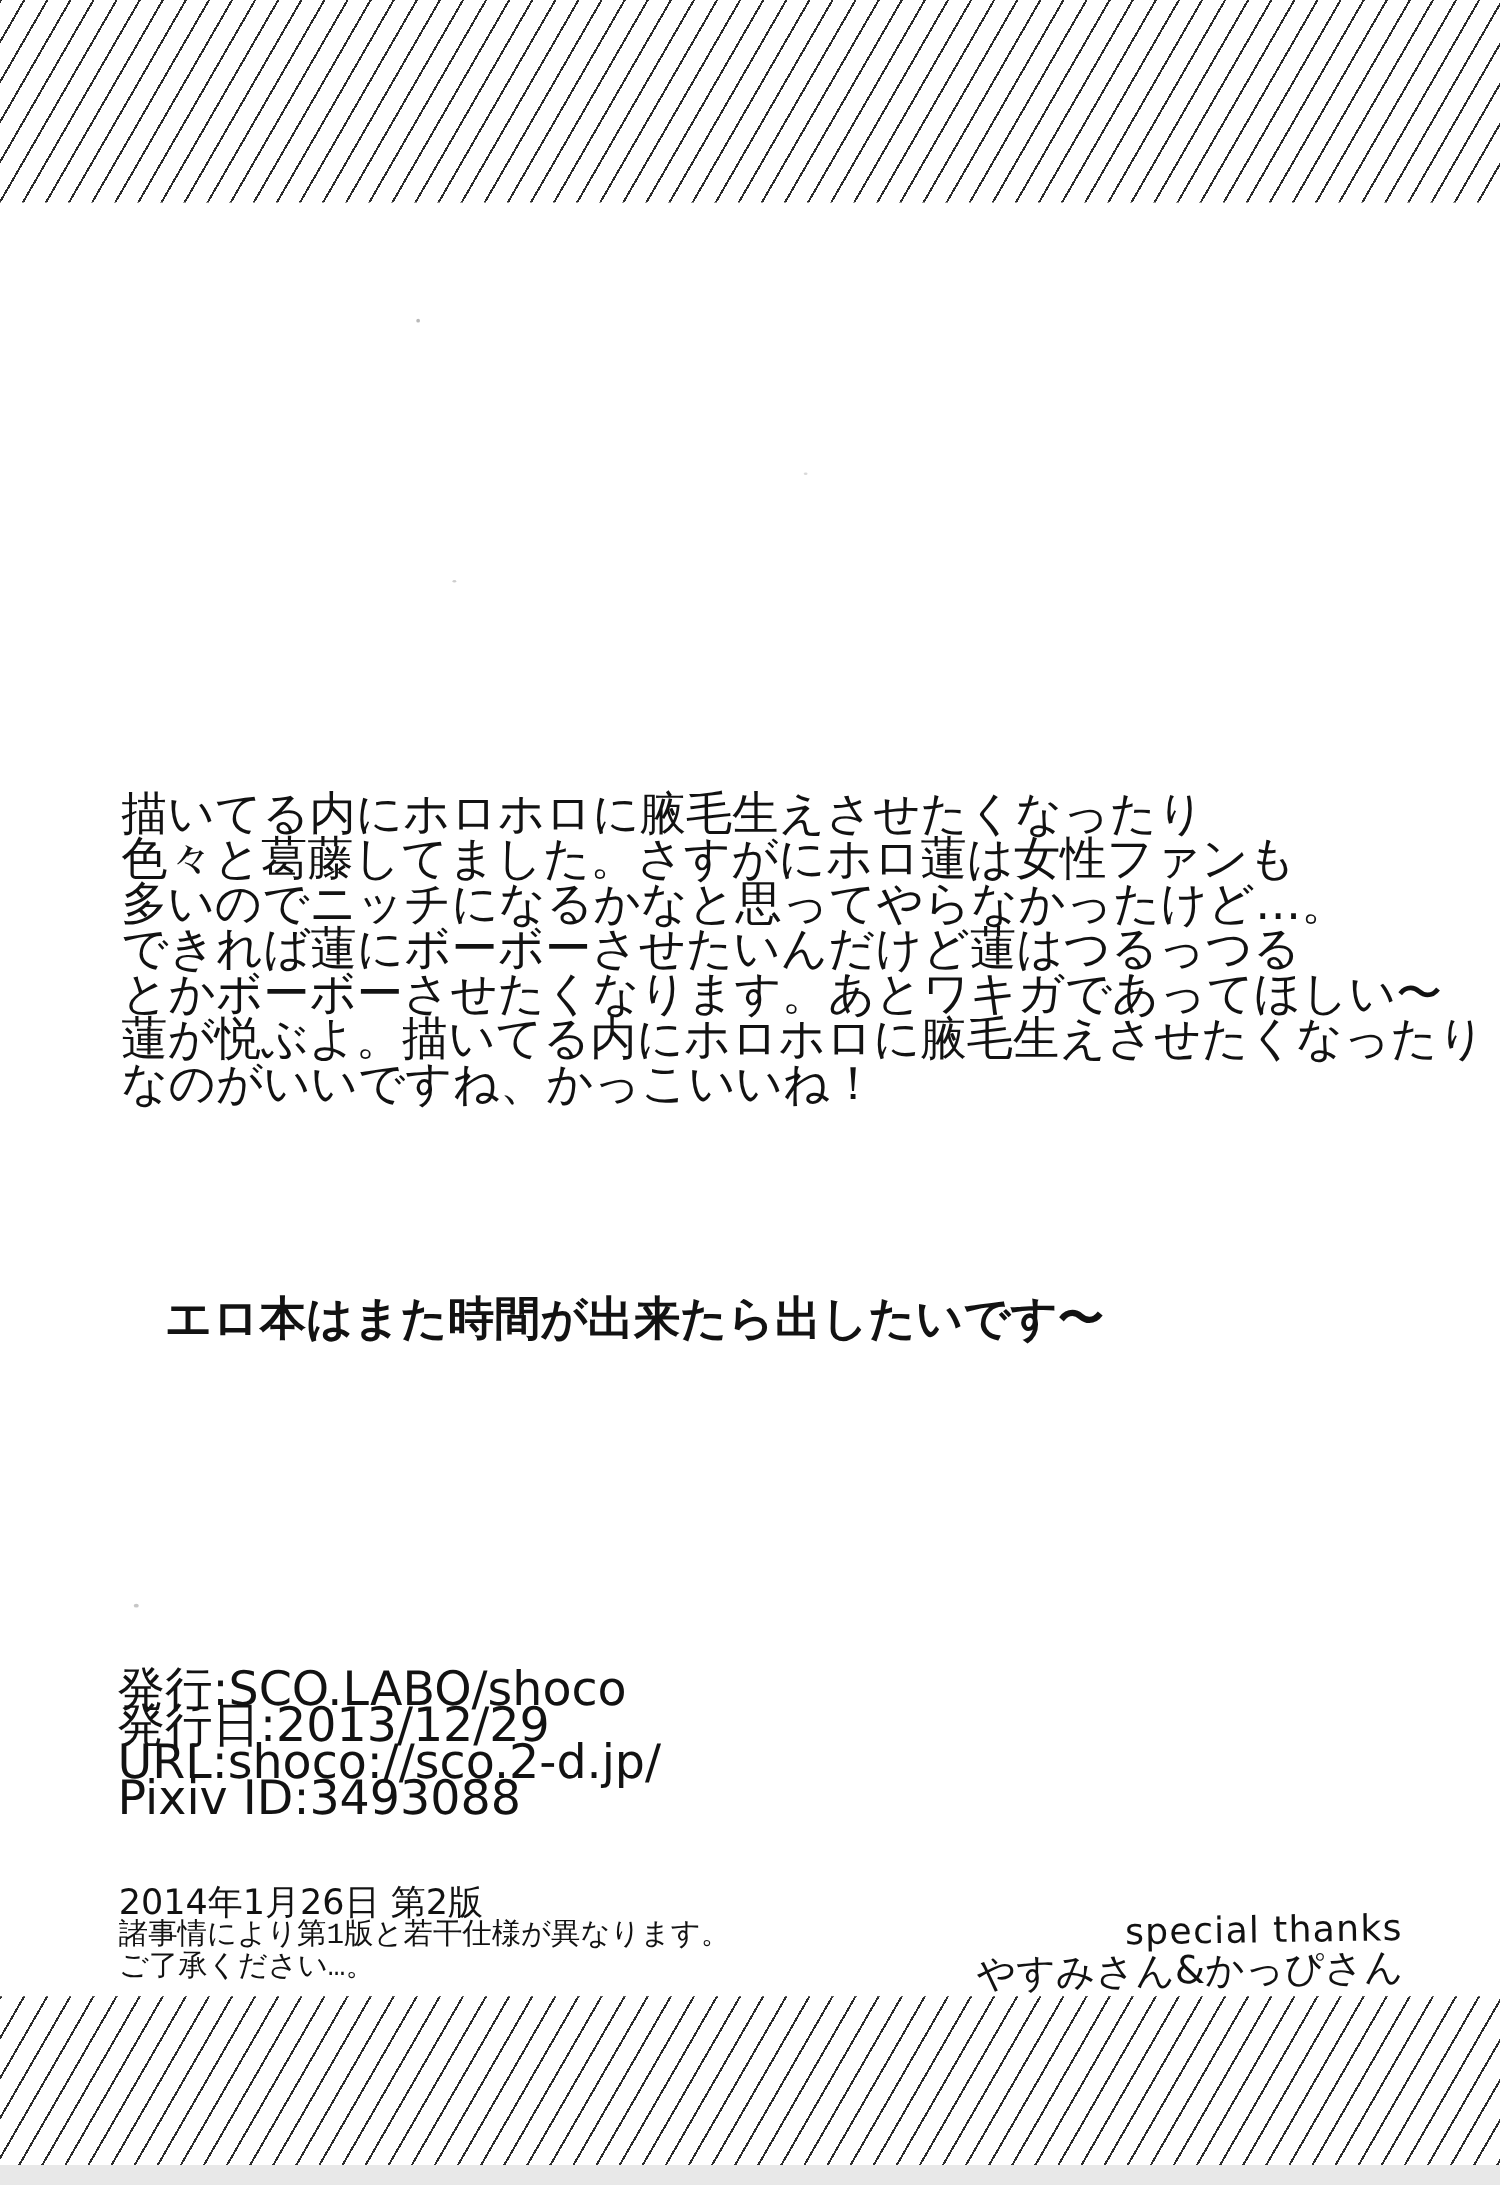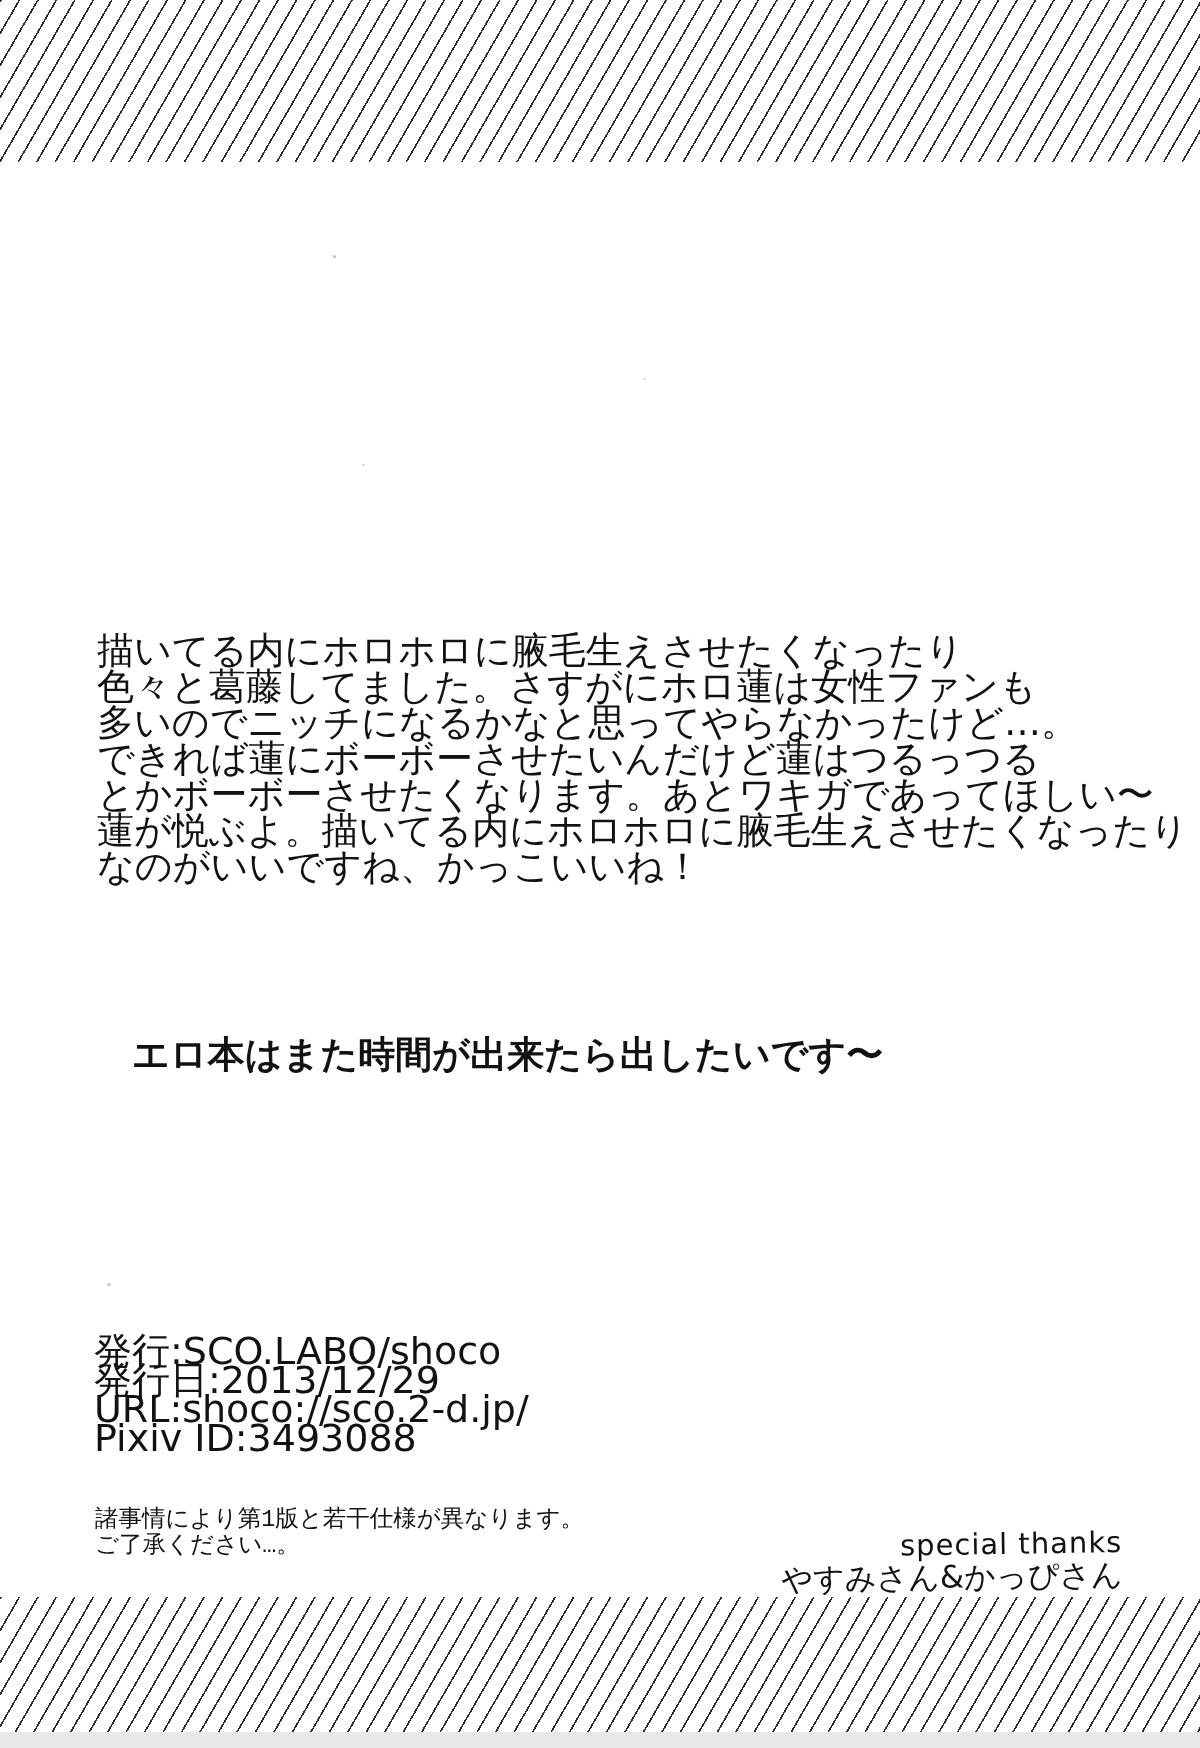--- a/index.html
+++ b/index.html
@@ -123,20 +123,21 @@
   <div class="closing">エロ本はまた時間が出来たら出したいです〜</div>
 
   <div class="colophon">
     <div class="cline">発行:SCO.LABO/shoco</div>
     <div class="cline">発行日:2013/12/29</div>
     <div class="cline">URL:shoco://sco.2-d.jp/</div>
     <div class="cline">Pixiv ID:3493088</div>
   </div>
 
   <div class="edition">
+    <div class="ed-date">2014年1月26日 第2版</div>
     <div class="ed-note">諸事情により第1版と若干仕様が異なります。</div>
     <div class="ed-note">ご了承ください…。</div>
   </div>
 
   <div class="thanks">
     <div class="thanks-title">special thanks</div>
     <div class="thanks-names">やすみさん&amp;かっぴさん</div>
   </div>
 
   <div class="speck s1"></div>

